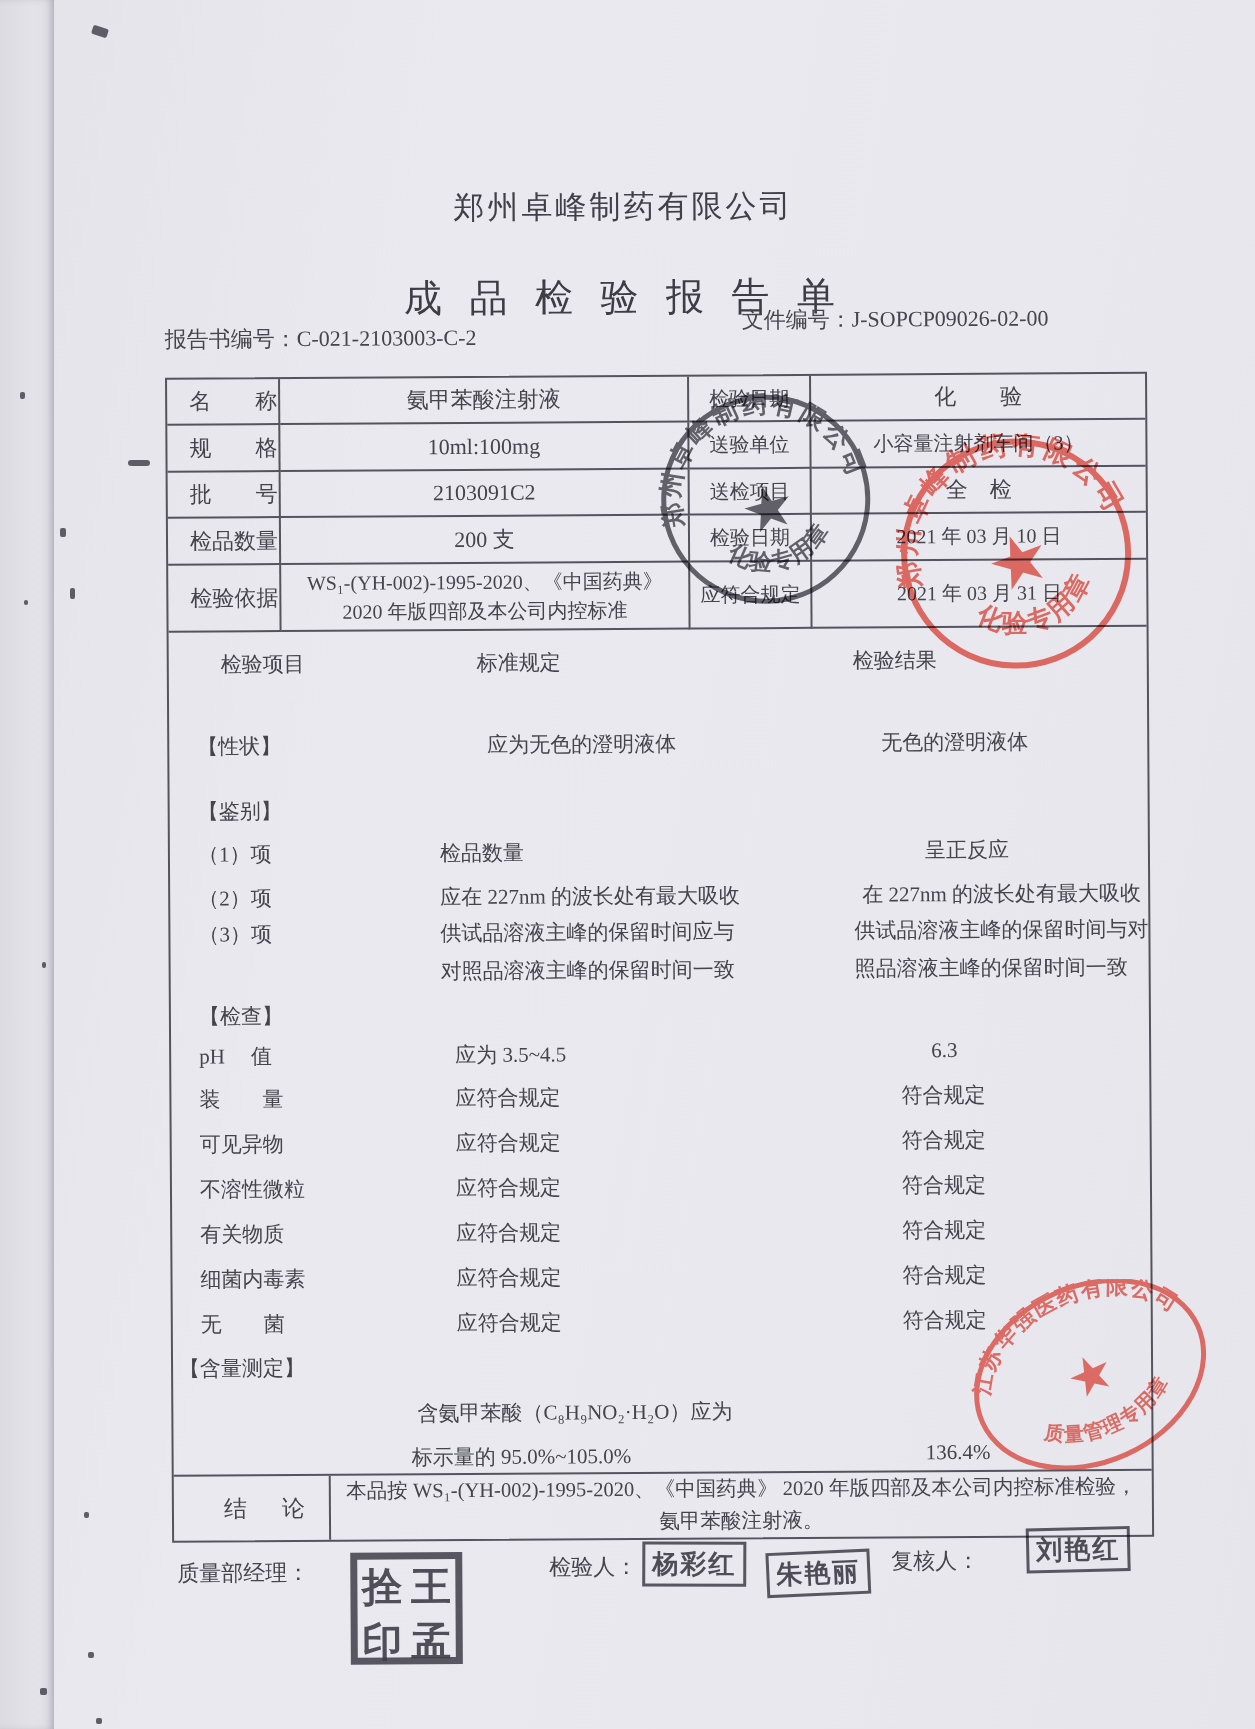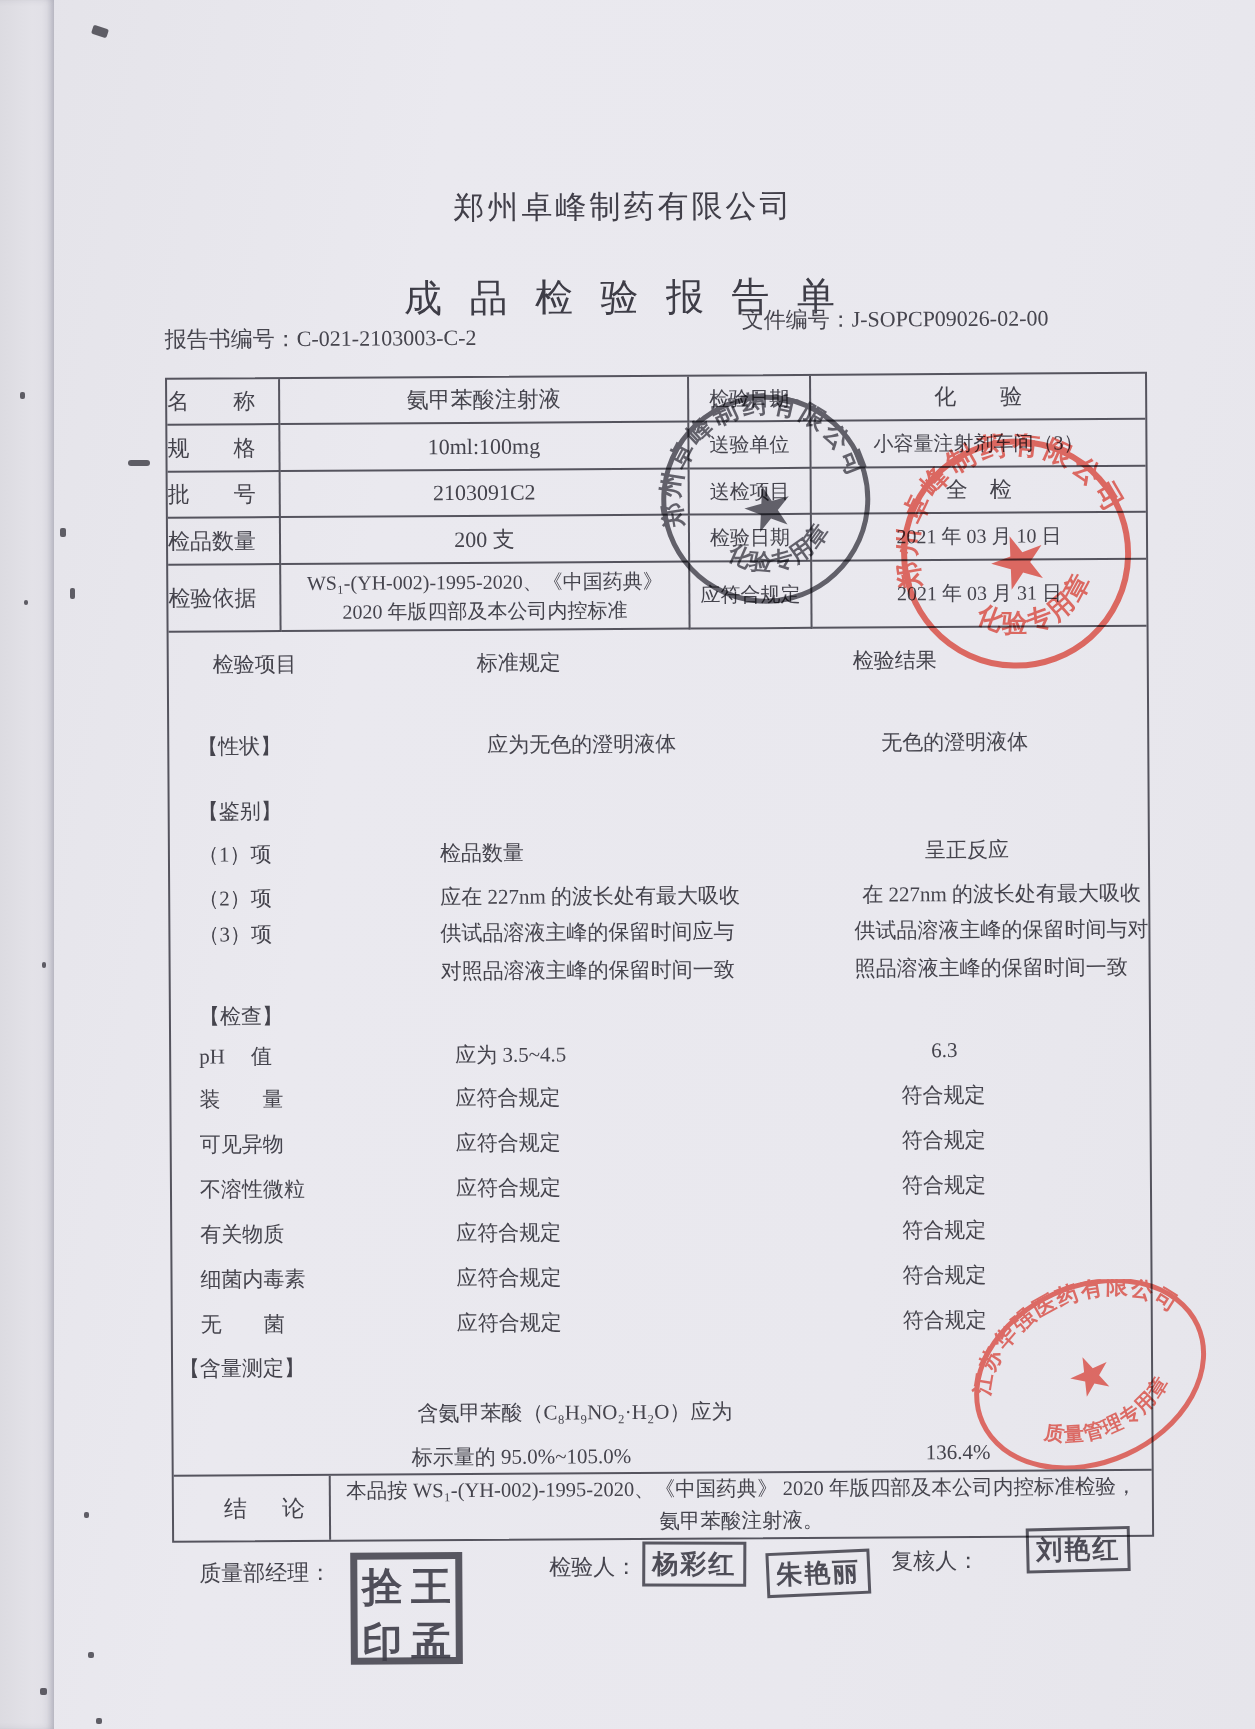--- a/index.html
+++ b/index.html
@@ -21,21 +21,21 @@
   .no-left{left:168px;top:322px;}
   .no-right{left:745px;top:306px;}
 
   :root{--line:#55545e;}
   .report-table{position:absolute;left:168px;top:375px;width:978px;border:2px solid var(--line);}
   .info-grid{display:grid;grid-template-columns:113px 409px 122px 334px;
         grid-template-rows:46px 47px 46px 47px 67px;}
   .cell{border-bottom:2px solid var(--line);display:flex;align-items:center;justify-content:center;
         font-size:22px;white-space:nowrap;overflow:visible;}
   .cell.br{border-right:2px solid var(--line);}
-  .cell.lbl{justify-content:flex-start;text-align:right;}
+  .cell.lbl{justify-content:flex-start;padding-left:22px;text-align:right;}
   .cell.small{font-size:20px;}
   .two-line{flex-direction:column;line-height:1.45;font-size:20px;}
   .main-sec{position:relative;height:842px;font-size:21px;}
   .irow{position:absolute;left:0;width:978px;height:30px;white-space:nowrap;}
   .irow span{position:absolute;white-space:nowrap;}
   .c-name{left:28px;}
   .c-spec{left:270px;}
   .c-res{left:684px;}
   .sec-head span{color:#44434c;}
   .concl{display:flex;border-top:2px solid var(--line);min-height:64px;}
@@ -112,21 +112,21 @@
         <div class="cell br two-line">
           <span>WS₁-(YH-002)-1995-2020、《中国药典》</span>
           <span>2020 年版四部及本公司内控标准</span>
         </div>
         <div class="cell br small">应符合规定</div>
         <div class="cell small">2021 年 03 月 31 日</div>
       </div>
 
       <div class="main-sec">
         <div class="irow sec-head" style="top:18px">
-          <span style="left:44px">检验项目</span>
+          <span style="left:52px">检验项目</span>
           <span style="left:308px">标准规定</span>
           <span class="c-res">检验结果</span>
         </div>
 
         <div class="irow" style="top:100px">
           <span class="c-name">【性状】</span>
           <span style="left:318px">应为无色的澄明液体</span>
           <span style="left:712px">无色的澄明液体</span>
         </div>
 
@@ -219,21 +219,21 @@
 
       <div class="concl">
         <div class="concl-label">结　论</div>
         <div class="concl-body">
           <span>本品按 WS₁-(YH-002)-1995-2020、《中国药典》 2020 年版四部及本公司内控标准检验，</span>
           <span>氨甲苯酸注射液。</span>
         </div>
       </div>
     </div>
 
-    <div class="footer-label" style="left:195px;top:1556px;">质量部经理：</div>
+    <div class="footer-label" style="left:173px;top:1556px;">质量部经理：</div>
     <div class="seal">
       <span>拴</span>
       <span>王</span>
       <span>印</span>
       <span>孟</span>
     </div>
     <div class="footer-label" style="left:545px;top:1552px;">检验人：</div>
     <div class="name-stamp" style="left:638px;top:1542px;transform:rotate(0.6deg);">杨彩红</div>
     <div class="name-stamp" style="left:762px;top:1552px;transform:rotate(-2.2deg);">朱艳丽</div>
     <div class="footer-label" style="left:887px;top:1548px;">复核人：</div>

